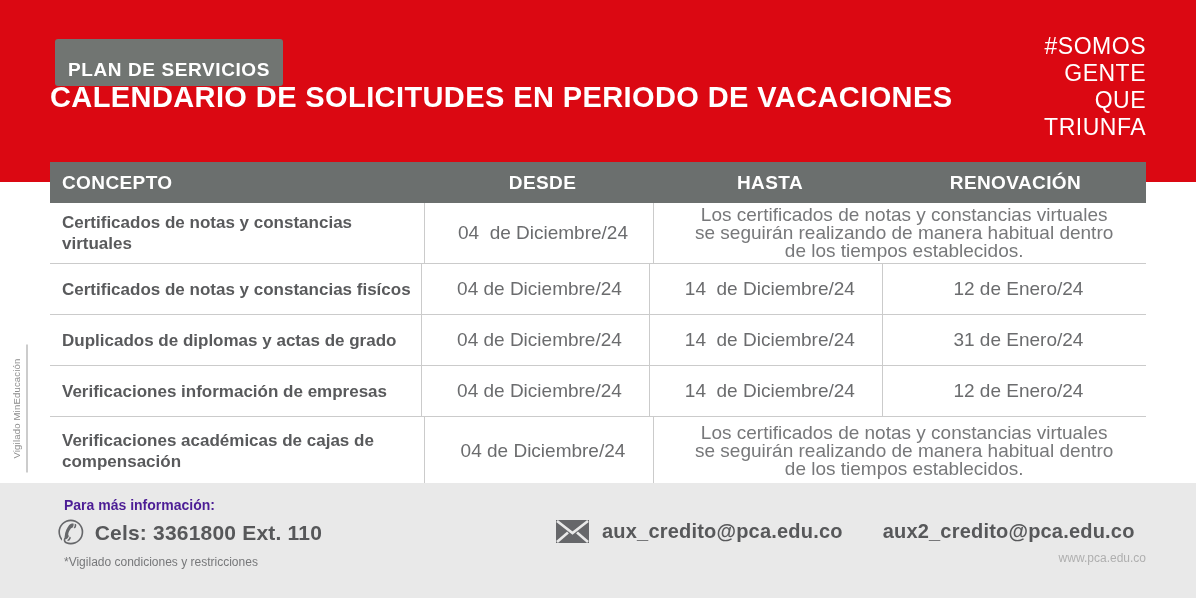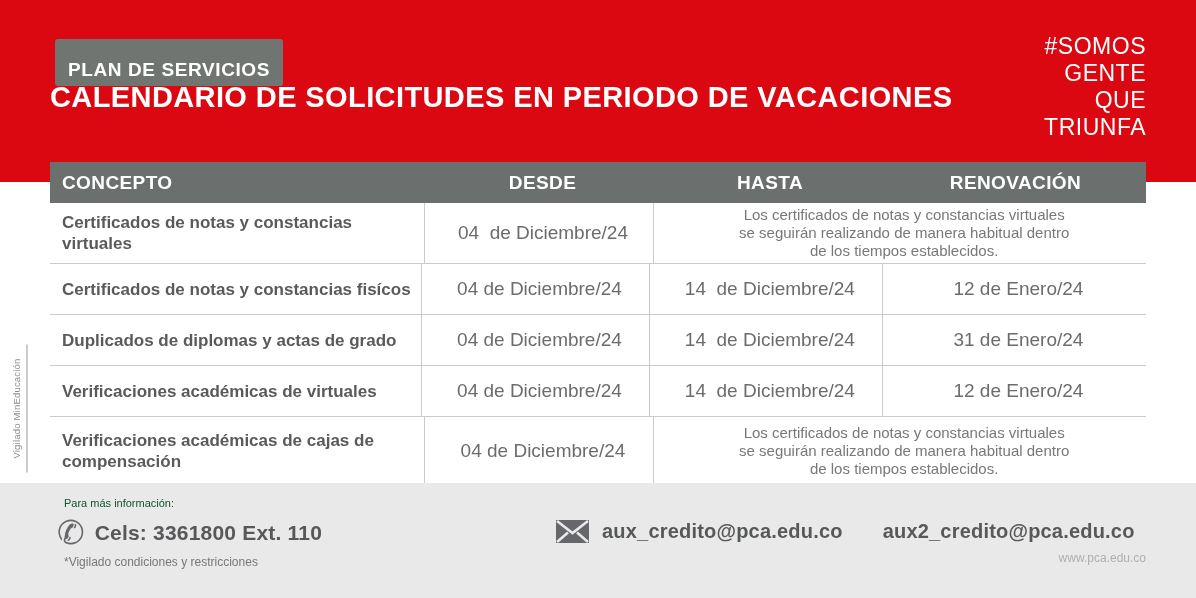--- a/index.html
+++ b/index.html
@@ -59,26 +59,26 @@
   .h60 { height:60px; } .h50 { height:50px; } .h68 { height:68px; }
   .cell { display:flex; align-items:center; justify-content:center; }
   .cell.bordered { border-right:1px solid #CBCBCB; }
   .cell.concepto {
     justify-content:flex-start; padding-left:12px; padding-right:8px;
     font-weight:bold; font-size:17px; line-height:21px; color:#595A5C;
   }
   .cell.date { color:#6B6C6E; font-size:19px; white-space:pre-wrap; }
   .cell.note {
     flex-direction:column; justify-content:center;
-    color:#77787A; font-size:15px; line-height:18px; text-align:center;
+    color:#77787A; font-size:19px; line-height:18px; text-align:center;
   }
 
   
   .footer { position:absolute; left:0; top:483px; width:1196px; height:115px; background:#E9E9E9; }
-  .info-label { position:absolute; left:64px; top:14px; font-size:11px; color:#14532d; }
+  .info-label { position:absolute; left:64px; top:14px; font-size:14px; color:#4c1d95;font-weight:bold; }
   .phone-row { position:absolute; left:57px; top:33px; display:flex; align-items:center; }
   .phone-icon { font-size:33px; line-height:33px; color:#66676A; margin-right:10px; }
   .phone-text { font-weight:bold; font-size:21px; color:#57585A; letter-spacing:0.2px; }
   .disclaimer { position:absolute; left:64px; top:72px; font-size:12px; color:#77787A; }
   .emails { position:absolute; left:556px; top:37px; display:flex; align-items:center; }
   .envelope { margin-right:13px; display:block; }
   .email { font-weight:bold; font-size:20px; color:#57585A; letter-spacing:0.2px; }
   .email.second { margin-left:40px; }
   .website { position:absolute; right:50px; top:68px; font-size:12px; color:#AFAFAF; }
 </style>
@@ -126,21 +126,21 @@
     </div>
 
     <div class="row h50">
       <div class="cell concepto col-c bordered">Duplicados de diplomas y actas de grado</div>
       <div class="cell date col-d bordered">04 de Diciembre/24</div>
       <div class="cell date col-h bordered">14  de Diciembre/24</div>
       <div class="cell date col-r">31 de Enero/24</div>
     </div>
 
     <div class="row h50">
-      <div class="cell concepto col-c bordered">Verificaciones académicas de virtuales</div>
+      <div class="cell concepto col-c bordered">Verificaciones información de empresas</div>
       <div class="cell date col-d bordered">04 de Diciembre/24</div>
       <div class="cell date col-h bordered">14  de Diciembre/24</div>
       <div class="cell date col-r">12 de Enero/24</div>
     </div>
 
     <div class="row h68 last">
       <div class="cell concepto col-c bordered">Verificaciones académicas de cajas de compensación</div>
       <div class="cell date col-d bordered">04 de Diciembre/24</div>
       <div class="cell note col-note">
         <span>Los certificados de notas y constancias virtuales</span>

